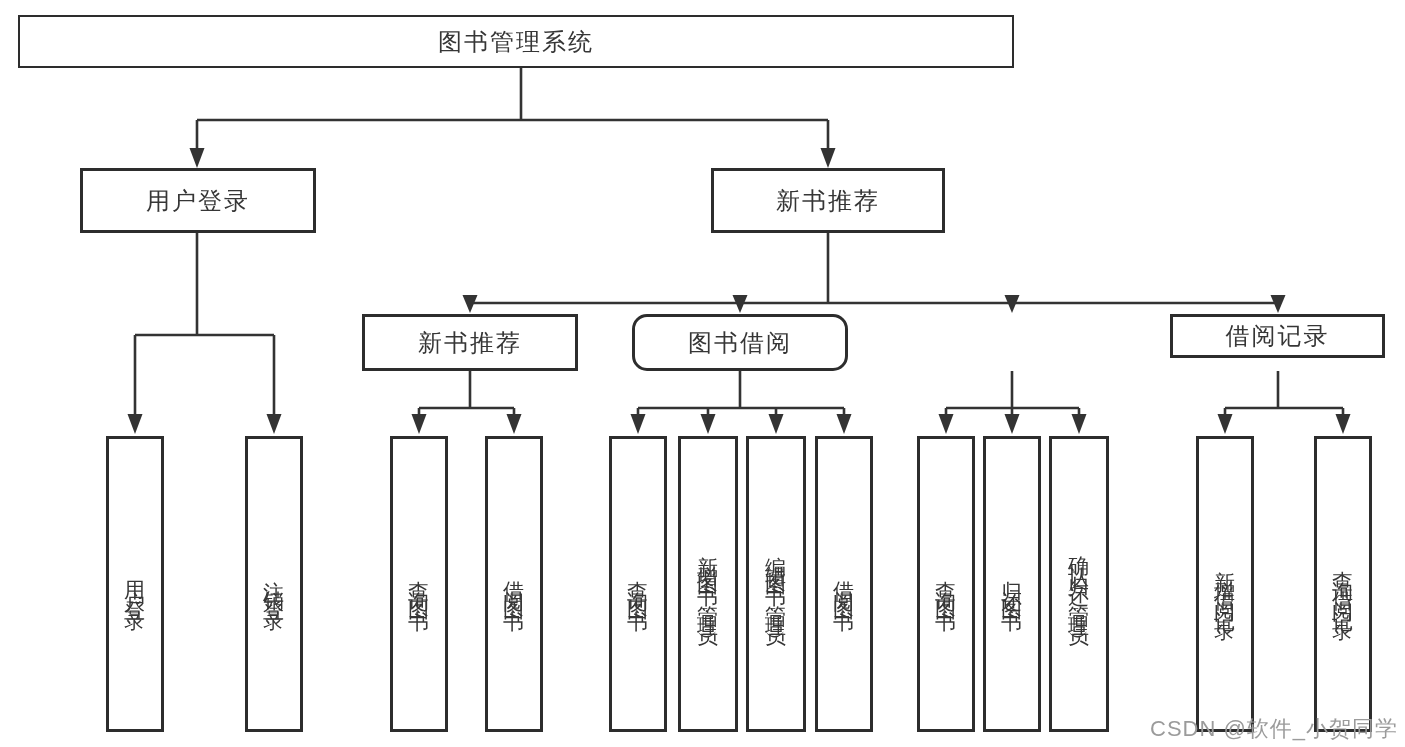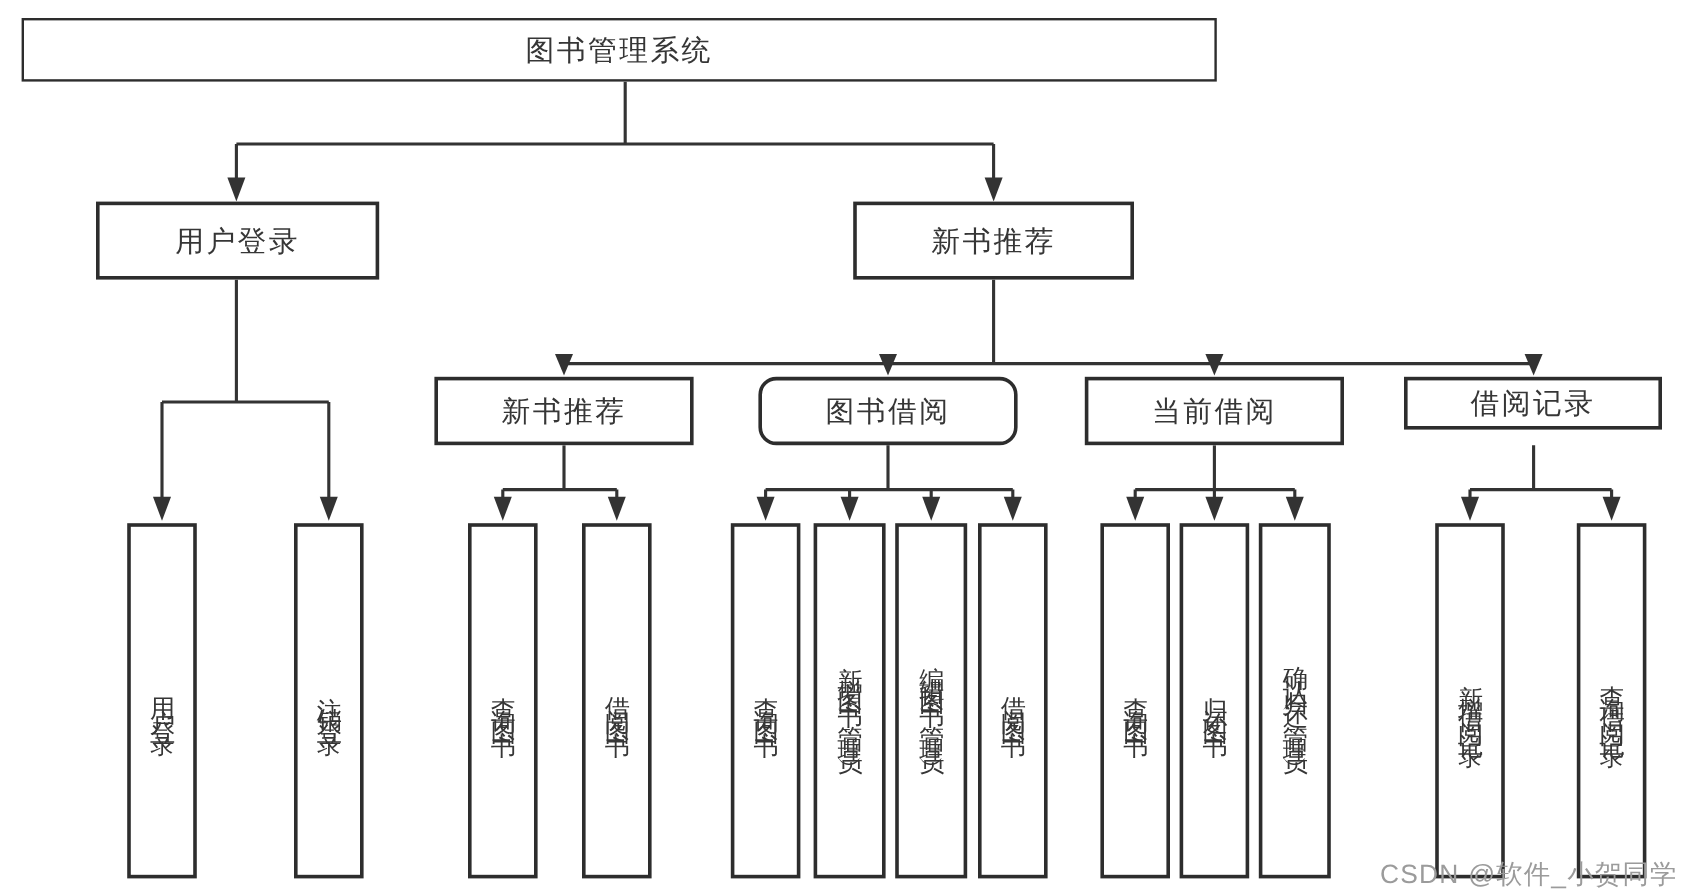--- a/index.html
+++ b/index.html
@@ -121,23 +121,20 @@
   <div class="node" style="left:711px; top:168px; width:234px; height:65px;">
     <span>新书推荐</span>
   </div>
 
   <div class="node" style="left:362px; top:314px; width:216px; height:57px;">
     <span>新书推荐</span>
   </div>
   <div class="node" style="left:632px; top:314px; width:216px; height:57px;border-radius:15px;">
     <span>图书借阅</span>
   </div>
-  <div class="node" style="left:904px; top:314px; width:216px; height:57px;">
-    <span>当前借阅</span>
-  </div>
   <div class="node" style="left:1170px; top:314px; width:215px; height:44px;">
     <span>借阅记录</span>
   </div>
 
   <div class="node leaf" style="left:106px; top:436px; width:58px; height:296px;">
     <span class="vtext">用户登录</span>
   </div>
   <div class="node leaf" style="left:245px; top:436px; width:58px; height:296px;">
     <span class="vtext">注销登录</span>
   </div>

